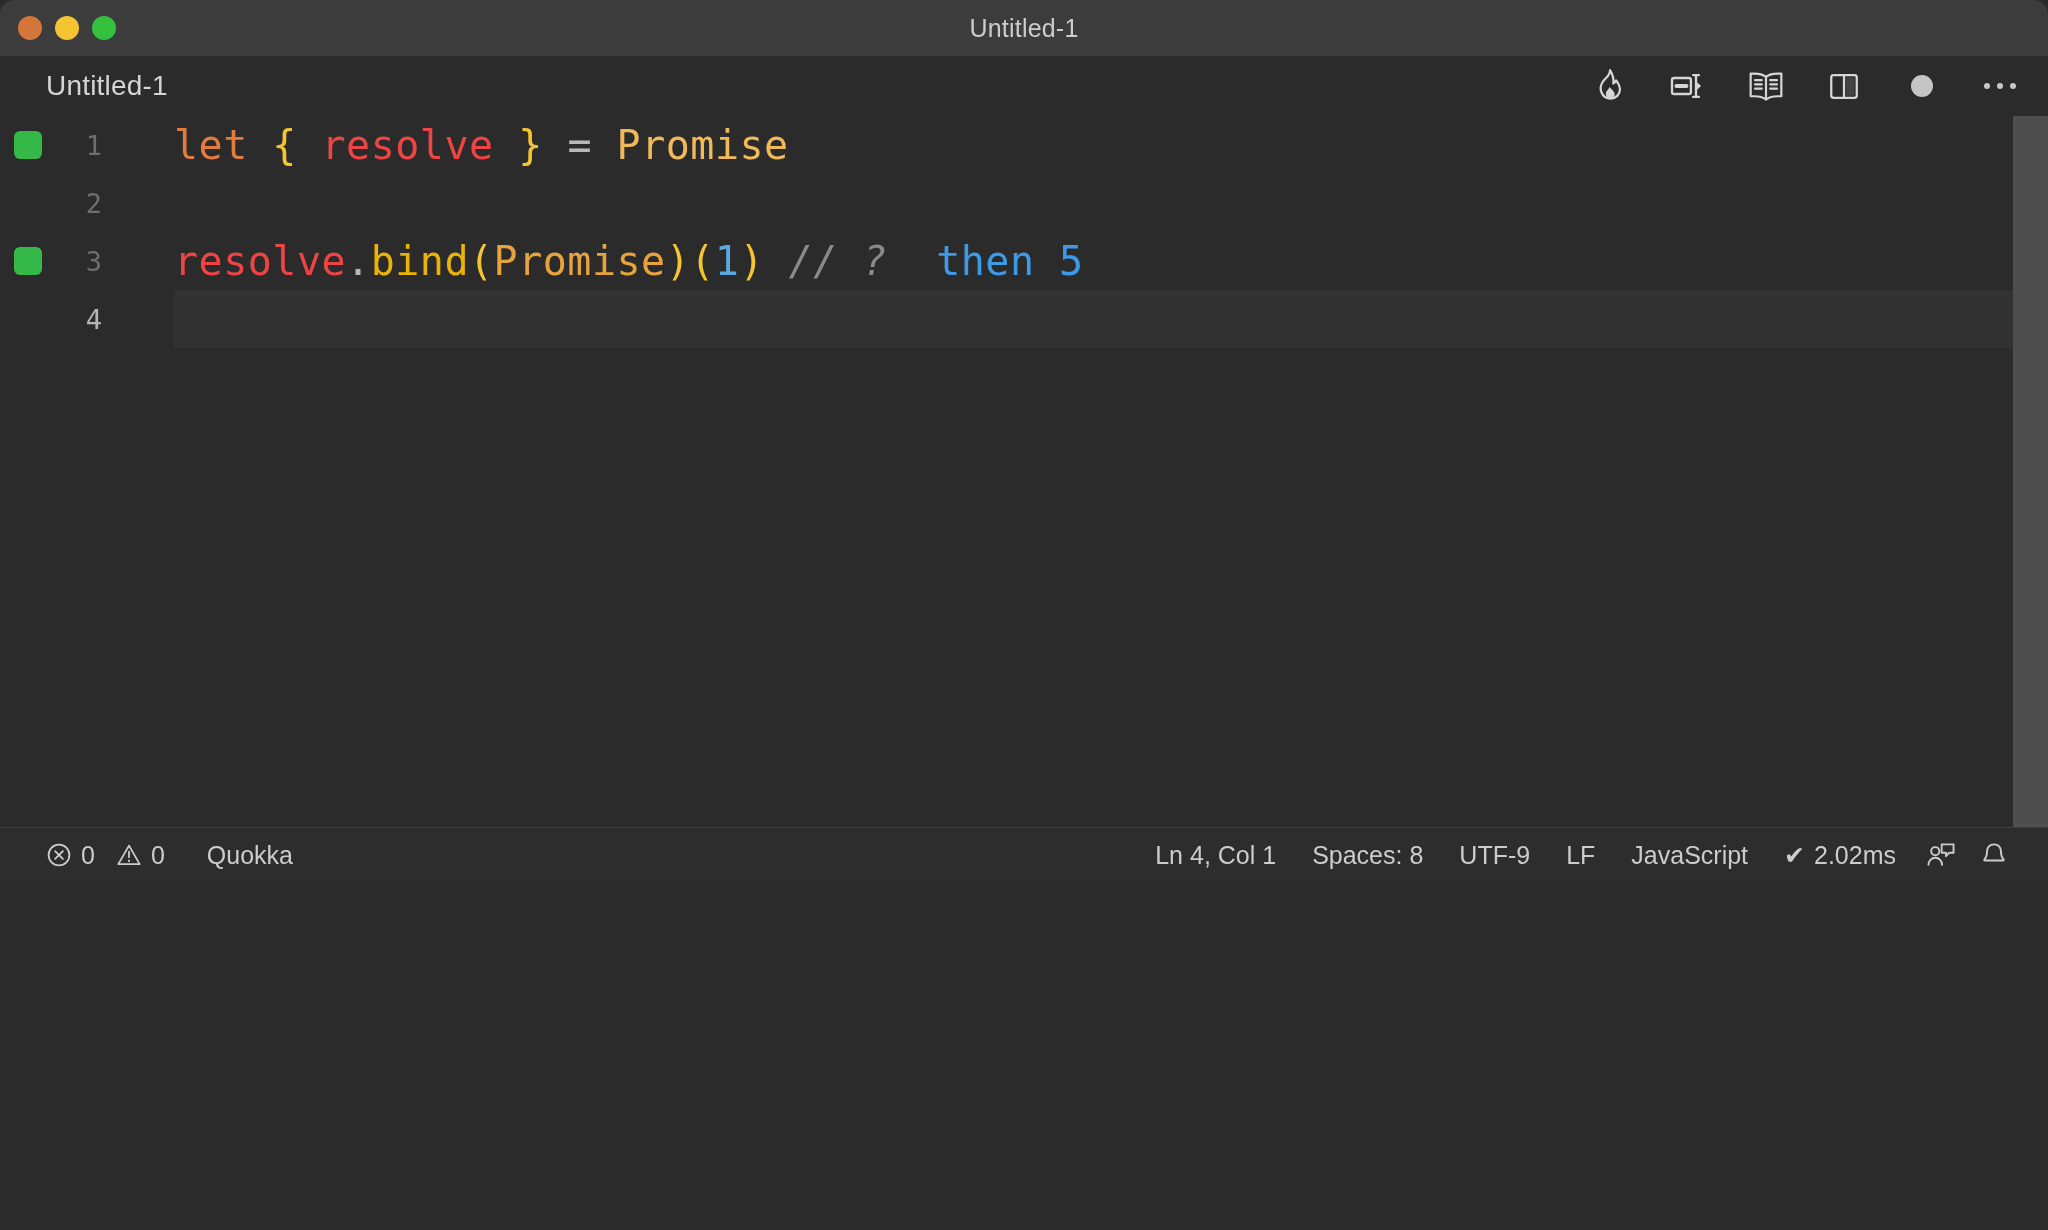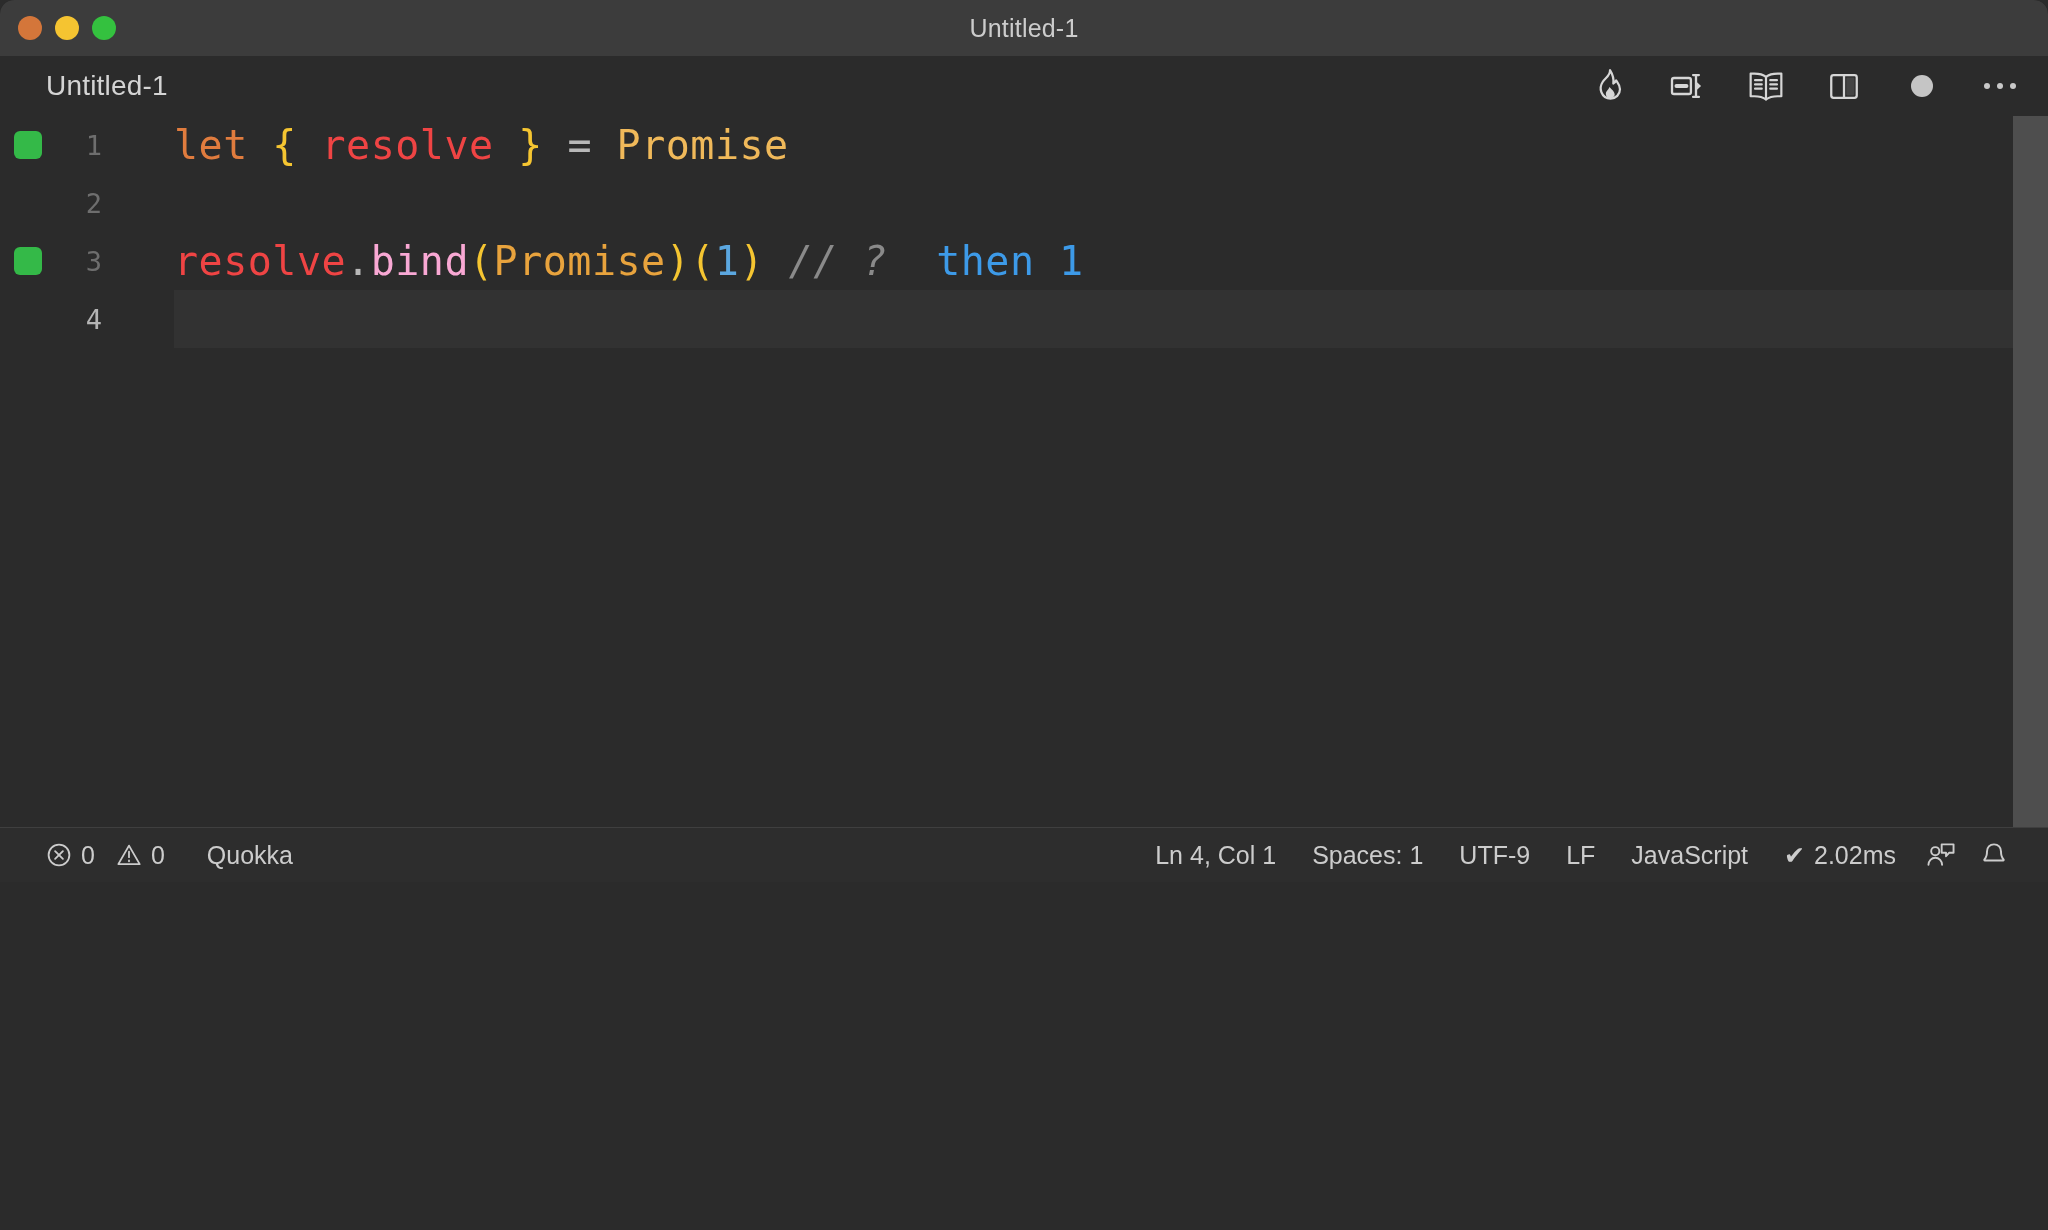--- a/index.html
+++ b/index.html
@@ -174,21 +174,21 @@
     letter-spacing: 0.5px;
   }
   .code-area .txt { display: inline-block; }
 
   
   .tok-keyword   { color: #e07c3e; }
   .tok-brace     { color: #f5c531; }
   .tok-var       { color: #ef4444; }
   .tok-operator  { color: #b8b8b8; }
   .tok-class     { color: #f0b95a; }
-  .tok-func      { color: #f9a8d4; }
+  .tok-func      { color: #eab308; }
   .tok-param     { color: #e8a33d; }
   .tok-number    { color: #5ba7e0; }
   .tok-punct     { color: #f5c531; }
   .tok-comment   { color: #8a8a8a; font-style: italic; }
   .tok-quokka    { color: #3d9ae8; }
 
   
   .scroll-slider {
     position: absolute;
     right: 0;
@@ -339,21 +339,21 @@
         <span class="txt tok-func">bind</span>
         <span class="txt tok-punct">(</span>
         <span class="txt tok-param">Promise</span>
         <span class="txt tok-punct">)</span>
         <span class="txt tok-punct">(</span>
         <span class="txt tok-number">1</span>
         <span class="txt tok-punct">)</span>
         <span class="txt tok-operator"> </span>
         <span class="txt tok-comment">// ?</span>
         <span class="txt tok-operator">  </span>
-        <span class="txt tok-quokka">then 1</span>
+        <span class="txt tok-quokka">then 5</span>
       </span>
     </div>
 
     <div class="line current">
       <span class="linenum">4</span>
       <span class="code-area"></span>
     </div>
 
   </div>
 
@@ -382,21 +382,21 @@
       <div class="sb-item">
         <span class="sb-text">Quokka</span>
       </div>
     </div>
 
     <div class="sb-right">
       <div class="sb-item">
         <span class="sb-text">Ln 4, Col 1</span>
       </div>
       <div class="sb-item">
-        <span class="sb-text">Spaces: 1</span>
+        <span class="sb-text">Spaces: 8</span>
       </div>
       <div class="sb-item">
         <span class="sb-text">UTF-9</span>
       </div>
       <div class="sb-item">
         <span class="sb-text">LF</span>
       </div>
       <div class="sb-item">
         <span class="sb-text">JavaScript</span>
       </div>

